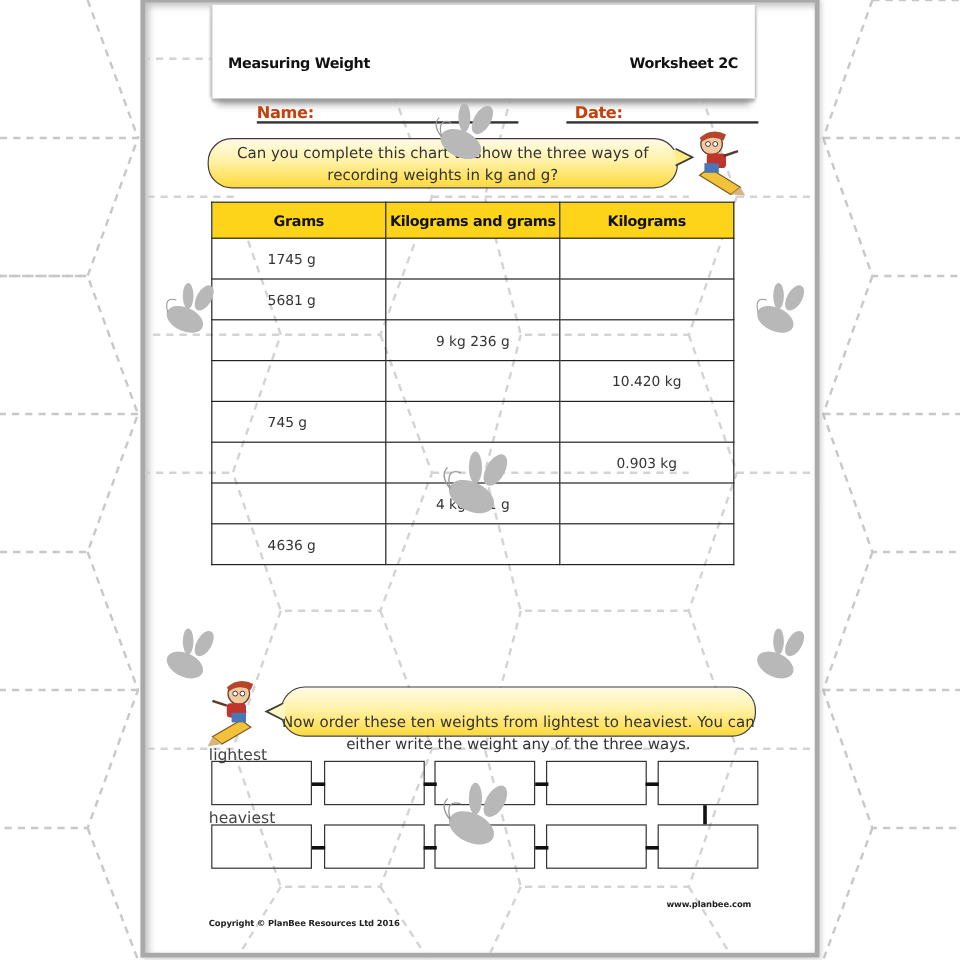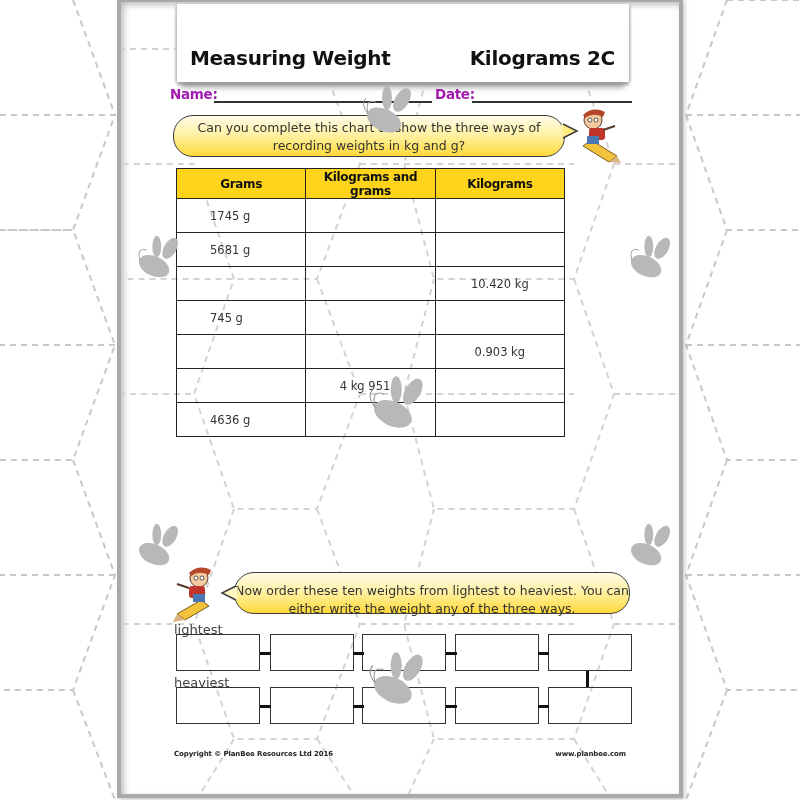--- a/index.html
+++ b/index.html
@@ -17,60 +17,60 @@
   }
   .page-hex { position: absolute; left: -117px; top: 2px; width: 800px; height: 800px; opacity: 0.9; }
 
   .title-card {
     position: absolute; left: 56px; top: 2px; width: 452px; height: 78px;
     background: #fff;
     box-shadow: 0 9px 6px -4px #9a9a9a, 0 3px 2px #bbb, -2px 0 2px #ccc, 2px 0 2px #ccc;
   }
   .title-left, .title-right {
     position: absolute; top: 42px; font-family: "DejaVu Sans", sans-serif;
-    font-weight: bold; font-size: 20px; color: #111; letter-spacing: -0.3px;
+    font-weight: bold; font-size: 12px; color: #111; letter-spacing: -0.3px;
   }
   .title-left { left: 13px; }
   .title-right { right: 14px; }
 
   .name-row { position: absolute; top: 82px; left: 49px; width: 460px; height: 20px; }
-  .lbl { position: absolute; top: 2px; font-weight: bold; font-size: 13.5px; color: #a21caf; letter-spacing: -0.3px; }
+  .lbl { position: absolute; top: 2px; font-weight: bold; font-size: 13.5px; color: #c2410c; letter-spacing: -0.3px; margin-left: 44px; }
   .line { position: absolute; top: 17px; height: 1.5px; background: #333; }
 
   .bubble {
     position: absolute; border: 1.5px solid #3d3d3d; border-radius: 20px;
     background: linear-gradient(to bottom, #fffbe6 0%, #fff2a8 45%, #ffd93a 100%);
     text-align: center; font-size: 12.5px; color: #333; line-height: 18px;
   }
   .bubble1 { left: 52px; top: 113px; width: 392px; height: 42px; padding-top: 3px; }
-  .bubble2 { left: 113px; top: 570px; width: 396px; height: 42px; padding-top: 9px; }
+  .bubble2 { left: 113px; top: 570px; width: 396px; height: 42px; padding-top: 20px; }
   .tail { position: absolute; width: 0; height: 0; }
 
   .table-wrap { position: absolute; left: 55px; top: 166px; width: 457px; }
-  table.chart { border-collapse: collapse; width: 389px; table-layout: fixed; }
+  table.chart { border-collapse: collapse; width: 436px; table-layout: fixed; }
   table.chart th {
     background: #fdd41a; height: 30px; font-weight: bold; font-size: 12px;
     color: #111; border: 1.5px solid #222; letter-spacing: -0.3px;
   }
   table.chart td {
     height: 34px; border: 1.5px solid #222; font-size: 11.5px; color: #333;
     text-align: center; background: transparent;
   }
-  table.chart td.c0 { text-align: left; padding-left: 33px; }
+  table.chart td.c0 { text-align: left; padding-left: 46px; }
   table.chart tr.data { background: rgba(255,255,255,0.0); }
 
   .order-label { position: absolute; font-size: 13px; color: #444; }
   .obox { position: absolute; width: 84px; height: 37px; border: 1.5px solid #333; background: transparent; }
   .hconn { position: absolute; width: 11px; height: 3px; background: #111; }
   .vconn { position: absolute; width: 3px; height: 16px; background: #111; }
 
   .footer-left, .footer-right {
     position: absolute; top: 748px; font-size: 7px; font-weight: bold; color: #222; letter-spacing: -0.1px;
   }
-  .footer-left { left: 53px; }
+  .footer-left { left: 53px; margin-top: 16px; }
   .footer-right { right: 53px; }
 
   .bee { position: absolute; }
   .kid { position: absolute; }
 </style>
 </head>
 <body>
 
 <svg class="bg-hex" viewBox="0 0 800 800">
   <g fill="none" stroke="#c8c8c8" stroke-width="2" stroke-dasharray="6,5">
@@ -119,21 +119,21 @@
       <path d="M610 620 L 686 620"></path>
       <path d="M230 735 L 190 800"></path>
       <path d="M313 735 L 356 800"></path>
       <path d="M430 735 L 400 800"></path>
       <path d="M570 735 L 610 800"></path>
     </g>
   </svg>
 
   <div class="title-card">
     <span class="title-left">Measuring Weight</span>
-    <span class="title-right">Kilograms 2C</span>
+    <span class="title-right">Worksheet 2C</span>
   </div>
 
   <div class="name-row">
     <span class="lbl" style="left:0">Name:</span>
     <div class="line" style="left:44px;width:218px"></div>
     <span class="lbl" style="left:265px">Date:</span>
     <div class="line" style="left:302px;width:160px"></div>
   </div>
 
   <div class="bubble bubble1">
@@ -172,20 +172,25 @@
           <td></td>
           <td></td>
         </tr>
         <tr class="data">
           <td class="c0">5681 g</td>
           <td></td>
           <td></td>
         </tr>
         <tr class="data">
           <td class="c0"></td>
+          <td>9 kg 236 g</td>
+          <td></td>
+        </tr>
+        <tr class="data">
+          <td class="c0"></td>
           <td></td>
           <td>10.420 kg</td>
         </tr>
         <tr class="data">
           <td class="c0">745 g</td>
           <td></td>
           <td></td>
         </tr>
         <tr class="data">
           <td class="c0"></td>

